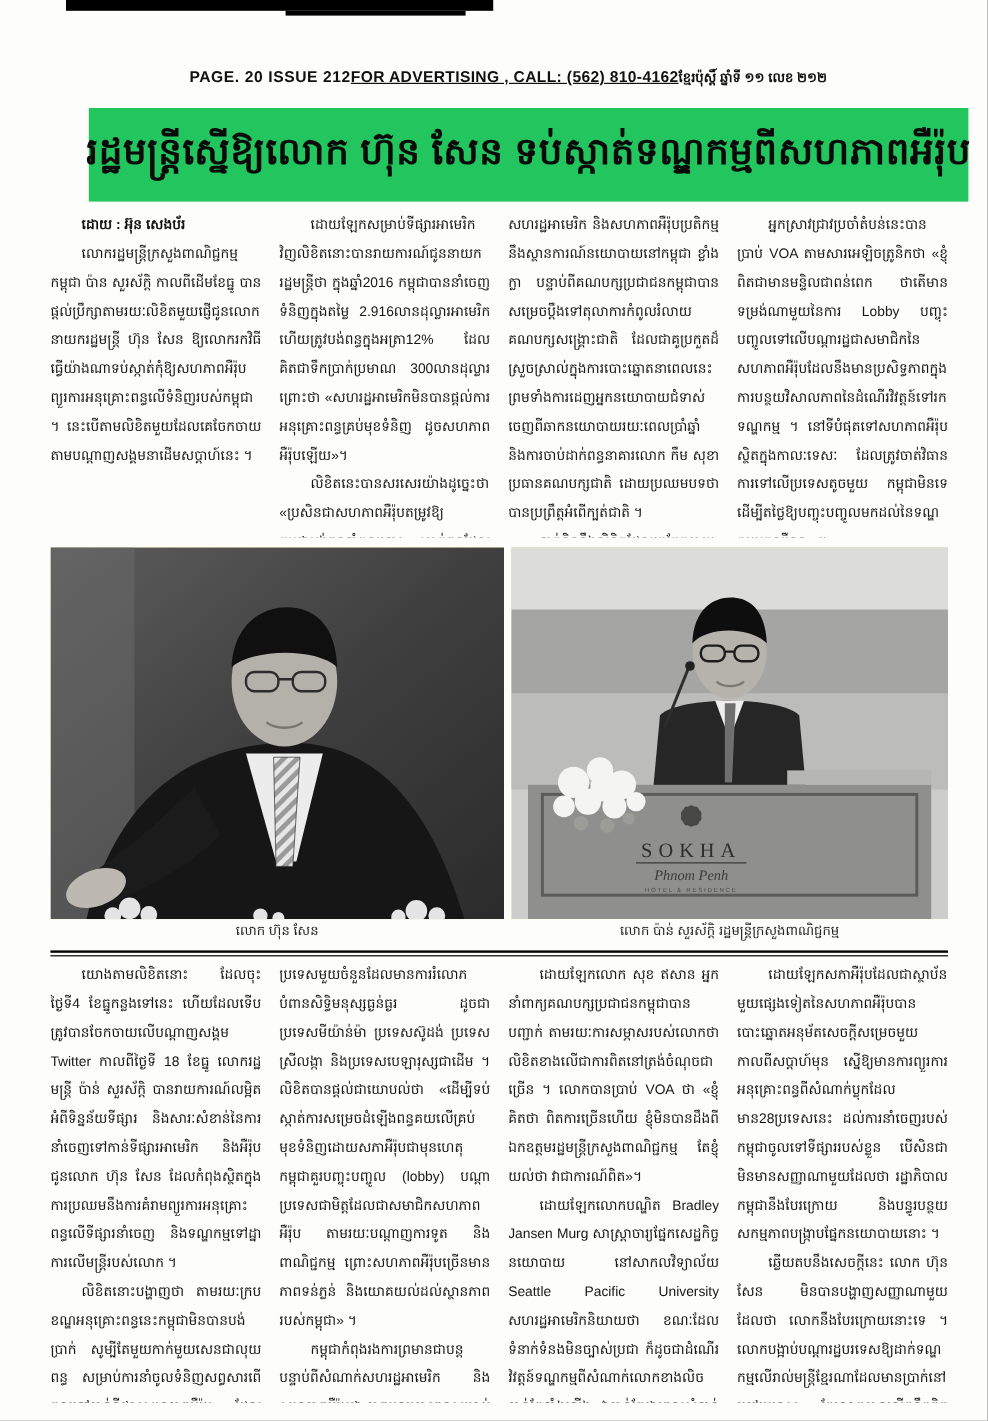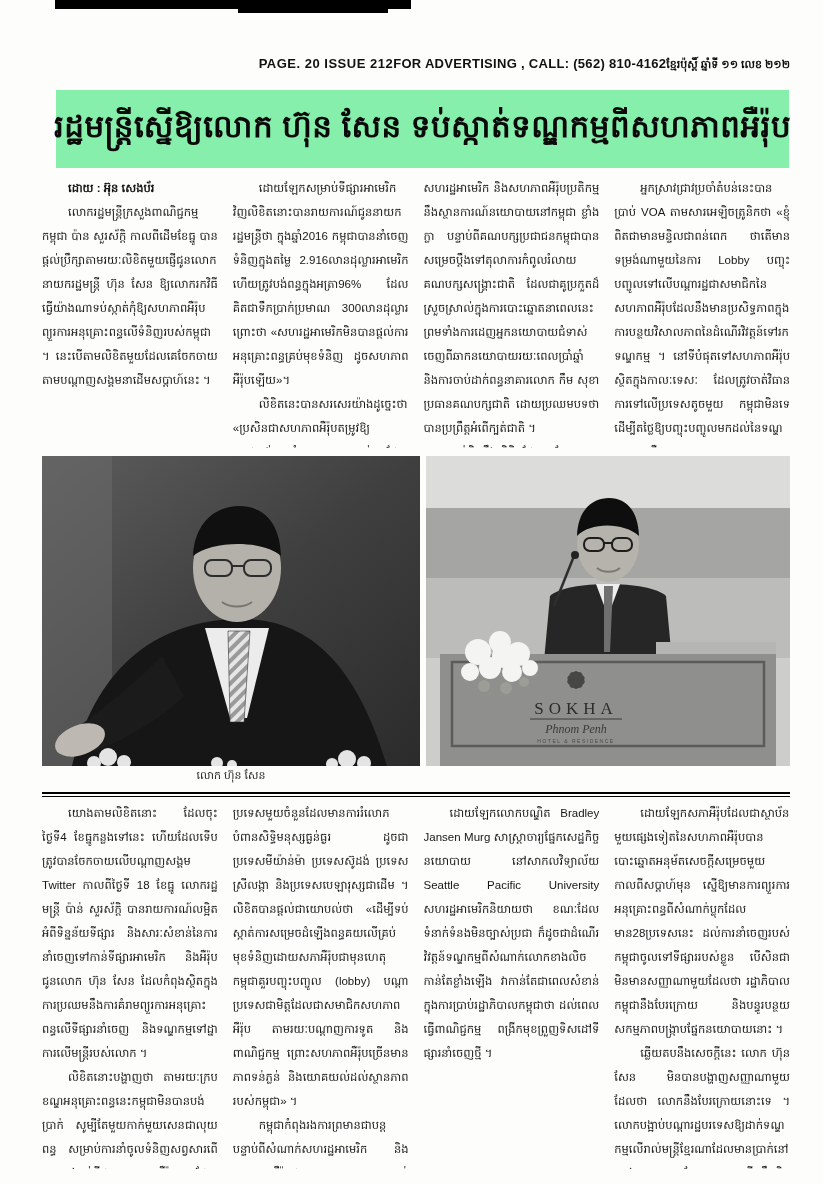--- a/index.html
+++ b/index.html
@@ -4,27 +4,27 @@
 <style>
   * { margin:0; padding:0; box-sizing:border-box; }
   html,body { background:#888; }
   .page {
     position:relative; width:823px; height:1184px; background:#fdfdfc;
     font-family:"Liberation Sans","DejaVu Sans",sans-serif; color:#111;
     overflow:hidden; margin:0 auto;
   }
   .scan-artifact { position:absolute; background:#000; }
   .hdr { position:absolute; top:56px; left:57px; width:733px; display:flex;
-         justify-content:flex-end; align-items:baseline; }
+         justify-content:center; align-items:baseline; }
   .hdr .pageinfo { font-size:13px; font-weight:bold; letter-spacing:.5px; }
-  .hdr .adv { font-size:13px; font-weight:bold; letter-spacing:.3px; }
+  .hdr .adv { font-size:13px; font-weight:bold; letter-spacing:.3px;text-decoration:underline; }
   .hdr .masthead { font-size:11px; font-weight:bold; }
   .headline-band {
-    position:absolute; top:90px; left:56px; width:733px; height:78px;
-    background:#86efac; display:flex; align-items:center; justify-content:center;
+    position:absolute; top:90px; left:74px; width:733px; height:78px;
+    background:#22c55e; display:flex; align-items:center; justify-content:center;
   }
   .headline-band h1 { font-size:31px; font-weight:bold; color:#0a0a0a;
     white-space:nowrap; letter-spacing:.5px; }
   .cols { position:absolute; left:42px; width:748px; display:flex; gap:15px; overflow:hidden; }
   .cols-top { top:176px; height:272px; }
   .cols-bottom { top:801px; height:368px; }
   .col { flex:1 1 0; overflow:hidden; }
   .col p { font-size:11.5px; line-height:24px; text-align:justify; color:#161616; }
   .col p.indent { text-indent:26px; }
   .byline { font-weight:bold; font-size:12.5px; text-indent:26px; line-height:26px; }
@@ -58,21 +58,21 @@
     <h1>រដ្ឋមន្ត្រីស្នើឱ្យលោក ហ៊ុន សែន ទប់ស្កាត់ទណ្ឌកម្មពីសហភាពអឺរ៉ុប</h1>
   </div>
 
   <div class="cols cols-top">
     <div class="col">
       <p class="byline">ដោយ : អ៊ុន សេងប័រ</p>
       <p class="indent">លោករដ្ឋមន្ត្រីក្រសួងពាណិជ្ជកម្មកម្ពុជា ប៉ាន សួរស័ក្តិ កាលពីដើមខែធ្នូ បានផ្តល់ប្រឹក្សាតាមរយៈលិខិតមួយផ្ញើជូនលោកនាយករដ្ឋមន្ត្រី ហ៊ុន សែន ឱ្យលោករកវិធីធ្វើយ៉ាងណាទប់ស្កាត់កុំឱ្យសហភាពអឺរ៉ុបព្យួរការអនុគ្រោះពន្ធលើទំនិញរបស់កម្ពុជា ។ នេះបើតាមលិខិតមួយដែលគេចែកចាយតាមបណ្តាញសង្គមនាដើមសប្តាហ៍នេះ ។</p>
 
     </div>
     <div class="col">
-      <p class="indent">ដោយឡែកសម្រាប់ទីផ្សារអាមេរិកវិញលិខិតនោះបានរាយការណ៍ជូននាយករដ្ឋមន្ត្រីថា ក្នុងឆ្នាំ2016 កម្ពុជាបាននាំចេញទំនិញក្នុងតម្លៃ 2.916លានដុល្លារអាមេរិក ហើយត្រូវបង់ពន្ធក្នុងអត្រា96% ដែលគិតជាទឹកប្រាក់ប្រមាណ 300លានដុល្លារ ព្រោះថា «សហរដ្ឋអាមេរិកមិនបានផ្តល់ការអនុគ្រោះពន្ធគ្រប់មុខទំនិញ ដូចសហភាពអឺរ៉ុបឡើយ»។</p>
+      <p class="indent">ដោយឡែកសម្រាប់ទីផ្សារអាមេរិកវិញលិខិតនោះបានរាយការណ៍ជូននាយករដ្ឋមន្ត្រីថា ក្នុងឆ្នាំ2016 កម្ពុជាបាននាំចេញទំនិញក្នុងតម្លៃ 2.916លានដុល្លារអាមេរិក ហើយត្រូវបង់ពន្ធក្នុងអត្រា12% ដែលគិតជាទឹកប្រាក់ប្រមាណ 300លានដុល្លារ ព្រោះថា «សហរដ្ឋអាមេរិកមិនបានផ្តល់ការអនុគ្រោះពន្ធគ្រប់មុខទំនិញ ដូចសហភាពអឺរ៉ុបឡើយ»។</p>
       <p class="indent">លិខិតនេះបានសរសេរយ៉ាងដូច្នេះថា «ប្រសិនជាសហភាពអឺរ៉ុបតម្រូវឱ្យកម្ពុជាបង់ពន្ធនាំចូលនោះ ប្រាក់ពន្ធដែលត្រូវបង់គិតជាមធ្យមមានរហូតដល់676លានដុល្លារអាមេរិក ក្នុងមួយឆ្នាំ ដែលផលលិតកម្មទំនិញនាំចេញទាំងនេះប្រើប្រាស់កម្មករប្រមាណ40ម៉ឺននាក់»។</p>
 
     </div>
     <div class="col">
       <p>សហរដ្ឋអាមេរិក និងសហភាពអឺរ៉ុបប្រតិកម្មនឹងស្ថានការណ៍នយោបាយនៅកម្ពុជា ខ្លាំងក្លា បន្ទាប់ពីគណបក្សប្រជាជនកម្ពុជាបានសម្រេចប្ដឹងទៅតុលាការកំពូលរំលាយគណបក្សសង្គ្រោះជាតិ ដែលជាគូប្រកួតដ៏ស្រួចស្រាល់ក្នុងការបោះឆ្នោតនាពេលនេះ ព្រមទាំងការដេញអ្នកនយោបាយជំទាស់ចេញពីឆាកនយោបាយរយៈពេលប្រាំឆ្នាំ និងការចាប់ដាក់ពន្ធនាគារលោក កឹម សុខា ប្រធានគណបក្សជាតិ ដោយប្រឈមបទថាបានប្រព្រឹត្តអំពើក្បត់ជាតិ ។</p>
       <p class="indent">ទាក់ទិននឹងលិខិតដែលគេចែកចាយតាមបណ្តាញសង្គមលោក ស៊ាង ថៃ អ្នកនាំពាក្យក្រសួងពាណិជ្ជកម្ម និងលោក ផៃ ស៊ីផាន អ្នកនាំពាក្យទីស្តីការគណៈរដ្ឋមន្ត្រី សុទ្ធតែបាននិយាយថា ពួកលោកមិនអាចបញ្ជាក់បានទេថា លិខិតខាងលើនេះពិតជាលិខិតរបស់លោករដ្ឋ</p>
     </div>
     <div class="col">
       <p class="indent">អ្នកស្រាវជ្រាវប្រចាំតំបន់នេះបានប្រាប់ VOA តាមសារអេឡិចត្រូនិកថា «ខ្ញុំពិតជាមានមន្ទិលជាពន់ពេក ថាតើមានទម្រង់ណាមួយនៃការ Lobby បញ្ចុះបញ្ចូលទៅលើបណ្តារដ្ឋជាសមាជិកនៃសហភាពអឺរ៉ុបដែលនឹងមានប្រសិទ្ធភាពក្នុងការបន្ថយវិសាលភាពនៃដំណើរវិវត្តន៍ទៅរកទណ្ឌកម្ម ។ នៅទីបំផុតទៅសហភាពអឺរ៉ុបស្ថិតក្នុងកាលៈទេសៈ ដែលត្រូវចាត់វិធានការទៅលើប្រទេសតូចមួយ កម្ពុជាមិនទេ ដើម្បីតថ្លៃឱ្យបញ្ចុះបញ្ចូលមកដល់នៃទណ្ឌកម្មមកឈឺខ្លួន» ។</p>
 
@@ -163,34 +163,36 @@
             <circle cx="80" cy="232" r="6"></circle>
             <circle cx="98" cy="226" r="5"></circle>
         </g>
         <rect x="230" y="186" width="120" height="12" fill="#b5b5b3"></rect>
       </svg>
     </div>
   </div>
 
   <div class="captions">
     <div class="cap cap-left">លោក ហ៊ុន សែន</div>
+    <div class="cap cap-right">លោក ប៉ាន់ សួរស័ក្តិ រដ្ឋមន្ត្រីក្រសួងពាណិជ្ជកម្ម</div>
   </div>
   <div class="rule rule-a"></div>
   <div class="rule rule-b"></div>
 
   <div class="cols cols-bottom">
     <div class="col">
       <p class="indent">យោងតាមលិខិតនោះ ដែលចុះថ្ងៃទី4 ខែធ្នូកន្លងទៅនេះ ហើយដែលទើបត្រូវបានចែកចាយលើបណ្តាញសង្គម Twitter កាលពីថ្ងៃទី 18 ខែធ្នូ លោករដ្ឋមន្ត្រី ប៉ាន់ សួរស័ក្តិ បានរាយការណ៍លម្អិតអំពីទិន្នន័យទីផ្សារ និងសារៈសំខាន់នៃការនាំចេញទៅកាន់ទីផ្សារអាមេរិក និងអឺរ៉ុប ជូនលោក ហ៊ុន សែន ដែលកំពុងស្ថិតក្នុងការប្រឈមនឹងការគំរាមព្យួរការអនុគ្រោះពន្ធលើទីផ្សារនាំចេញ និងទណ្ឌកម្មទៅដ្នាការលើមន្ត្រីរបស់លោក ។</p>
       <p class="indent">លិខិតនោះបង្ហាញថា តាមរយៈក្របខណ្ឌអនុគ្រោះពន្ធនេះកម្ពុជាមិនបានបង់ប្រាក់ សូម្បីតែមួយកាក់មួយសេនជាលុយពន្ធ សម្រាប់ការនាំចូលទំនិញសព្វសារពើចូលទៅកាន់ទីផ្សារសហភាពអឺរ៉ុប ដែលគិតជាទឹកប្រាក់ចំនួន6.259លានដុល្លារអាមេរិក ពេញមួយឆ្នាំ 2016 ។</p>
     </div>
     <div class="col">
       <p>ប្រទេសមួយចំនួនដែលមានការរំលោភបំពានសិទ្ធិមនុស្សធ្ងន់ធ្ងរ ដូចជាប្រទេសមីយ៉ាន់ម៉ា ប្រទេសស៊ូដង់ ប្រទេសស្រីលង្កា និងប្រទេសបេឡារុស្សជាដើម ។ លិខិតបានផ្តល់ជាយោបល់ថា «ដើម្បីទប់ស្កាត់ការសម្រេចដំឡើងពន្ធគយលើគ្រប់មុខទំនិញដោយសភាអឺរ៉ុបជាមុនហេតុ កម្ពុជាគួរបញ្ចុះបញ្ចូល (lobby) បណ្តាប្រទេសជាមិត្តដែលជាសមាជិកសហភាពអឺរ៉ុប តាមរយៈបណ្តាញការទូត និងពាណិជ្ជកម្ម ព្រោះសហភាពអឺរ៉ុបច្រើនមានភាពទន់ភ្លន់ និងយោគយល់ដល់ស្ថានភាពរបស់កម្ពុជា» ។</p>
       <p class="indent">កម្ពុជាកំពុងរងការព្រមានជាបន្តបន្ទាប់ពីសំណាក់សហរដ្ឋអាមេរិក និងសហភាពអឺរ៉ុបថា ភាពអនុគ្រោះពន្ធសម្រាប់ការនាំចូលទំនិញពីកម្ពុជាចូលទៅកាន់ទីផ្សារទាំងពីរ អាចនឹងត្រូវបានព្យួរចោល បើសិនជារដ្ឋអំណាចខ្មែរមិនធ្វើការងាកត្រឡប់បែរក្រោយស្តារស្ថានការណ៍នយោបាយដែលបានដល់សភាពធ្ងន់ធ្ងរនោះ ។</p>
     </div>
     <div class="col">
+      <p class="indent">ដោយឡែកលោក សុខ ឥសាន អ្នកនាំពាក្យគណបក្សប្រជាជនកម្ពុជាបានបញ្ជាក់ តាមរយៈការសម្ភាសរបស់លោកថា លិខិតខាងលើជាការពិតនៅត្រង់ចំណុចជាច្រើន ។ លោកបានប្រាប់ VOA ថា «ខ្ញុំគិតថា ពិតការច្រើនហើយ ខ្ញុំមិនបានដឹងពីឯកឧត្តមរដ្ឋមន្ត្រីក្រសួងពាណិជ្ជកម្ម តែខ្ញុំយល់ថា វាជាការណ៍ពិត»។</p>
       <p class="indent">ដោយឡែកលោកបណ្ឌិត Bradley Jansen Murg សាស្ត្រាចារ្យផ្នែកសេដ្ឋកិច្ចនយោបាយ នៅសាកលវិទ្យាល័យ Seattle Pacific University សហរដ្ឋអាមេរិកនិយាយថា ខណៈដែលទំនាក់ទំនងមិនច្បាស់ប្រជា ក៏ដូចជាដំណើរវិវត្តន៍ទណ្ឌកម្មពីសំណាក់លោកខាងលិចកាន់តែខ្លាំងឡើង វាកាន់តែជាពេលសំខាន់ក្នុងការប្រាប់រដ្ឋាភិបាលកម្ពុជាថា ដល់ពេលធ្វើពាណិជ្ជកម្ម ពង្រីកមុខព្រួញទិសដៅទីផ្សារនាំចេញថ្មី ។</p>
     </div>
     <div class="col">
       <p class="indent">ដោយឡែកសភាអឺរ៉ុបដែលជាស្ថាប័នមួយផ្សេងទៀតនៃសហភាពអឺរ៉ុបបានបោះឆ្នោតអនុម័តសេចក្តីសម្រេចមួយកាលពីសប្តាហ៍មុន ស្នើឱ្យមានការព្យួរការអនុគ្រោះពន្ធពីសំណាក់ប្លុកដែលមាន28ប្រទេសនេះ ដល់ការនាំចេញរបស់កម្ពុជាចូលទៅទីផ្សាររបស់ខ្លួន បើសិនជាមិនមានសញ្ញាណាមួយដែលថា រដ្ឋាភិបាលកម្ពុជានឹងបែរក្រោយ និងបន្ធូរបន្ថយសកម្មភាពបង្ក្រាបផ្នែកនយោបាយនោះ ។</p>
       <p class="indent">ឆ្លើយតបនឹងសេចក្តីនេះ លោក ហ៊ុន សែន មិនបានបង្ហាញសញ្ញាណាមួយដែលថា លោកនឹងបែរក្រោយនោះទេ ។ លោកបង្អាប់បណ្តារដ្ឋបរទេសឱ្យដាក់ទណ្ឌកម្មលើរាល់មន្ត្រីខ្មែរណាដែលមានប្រាក់នៅក្រៅប្រទេស តែលោកបានលើកទឹកចិត្តដល់អតីតមន្ត្រីបក្សជំទាស់ឱ្យបង្កើតគណបក្សថ្មី ចូលរួមការបោះឆ្នោតឆ្នាំ 2018ខាងមុខនេះ ។</p>
     </div>
   </div>
 
 </div>
 

